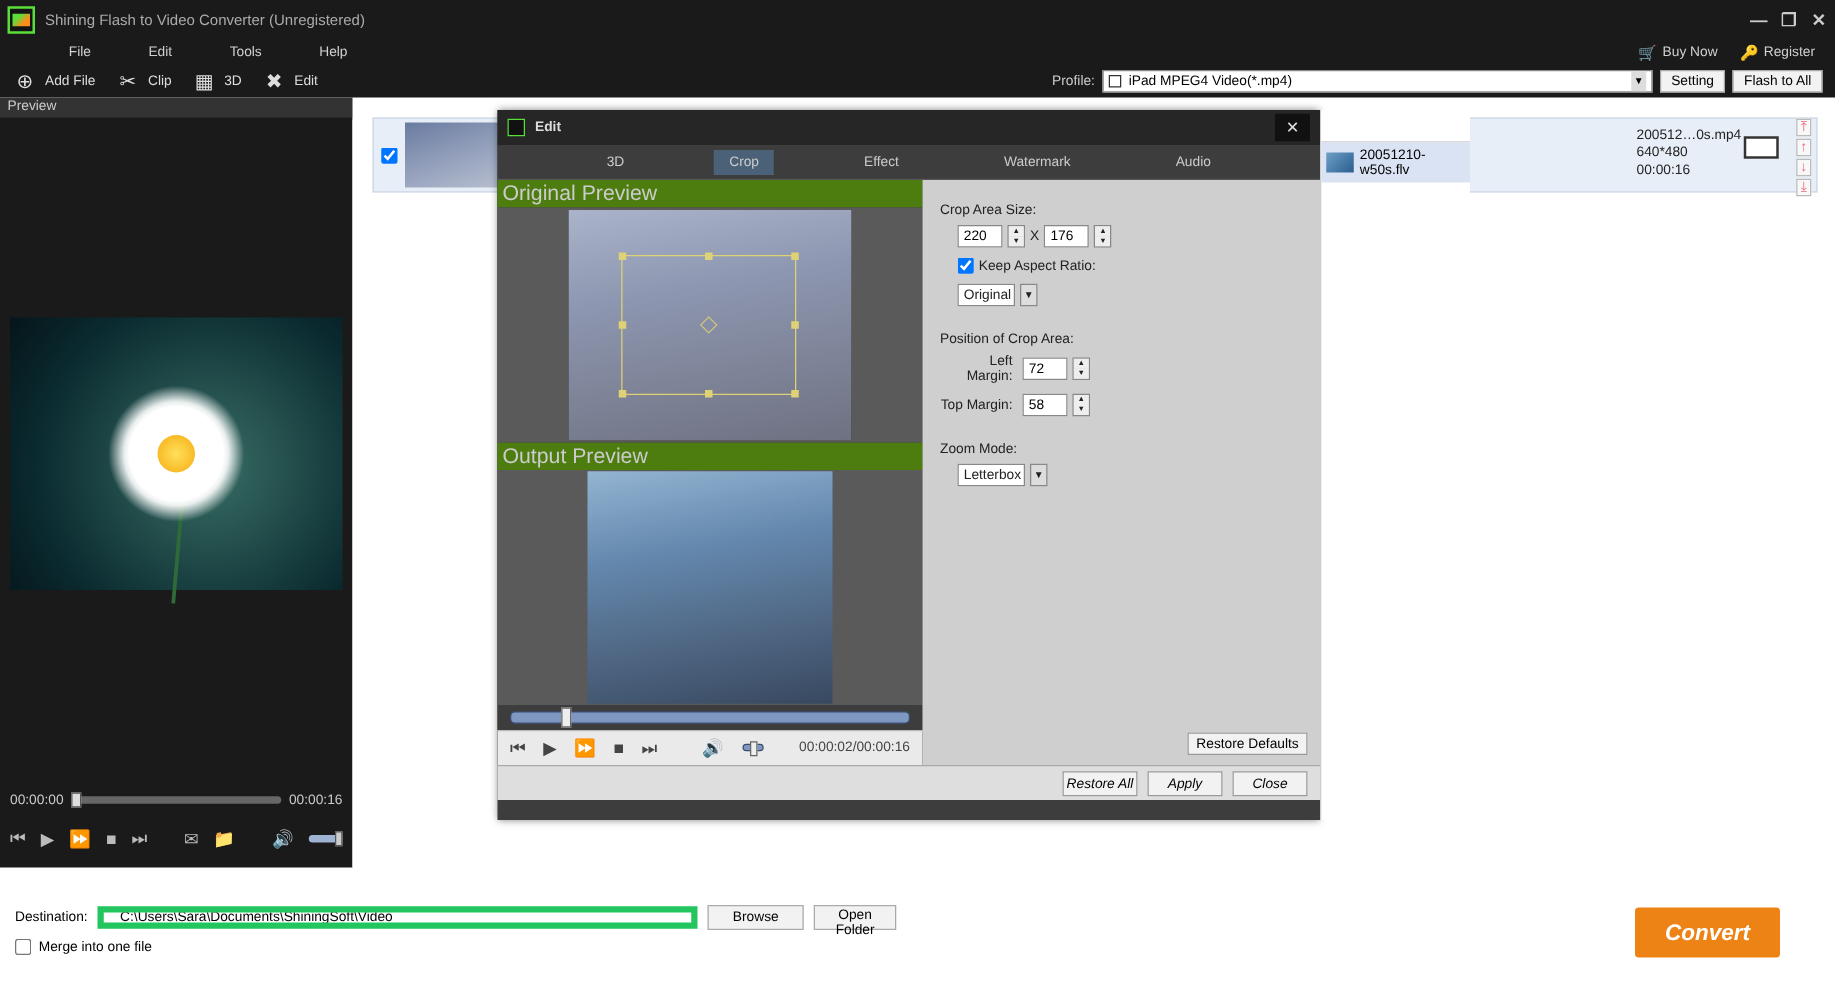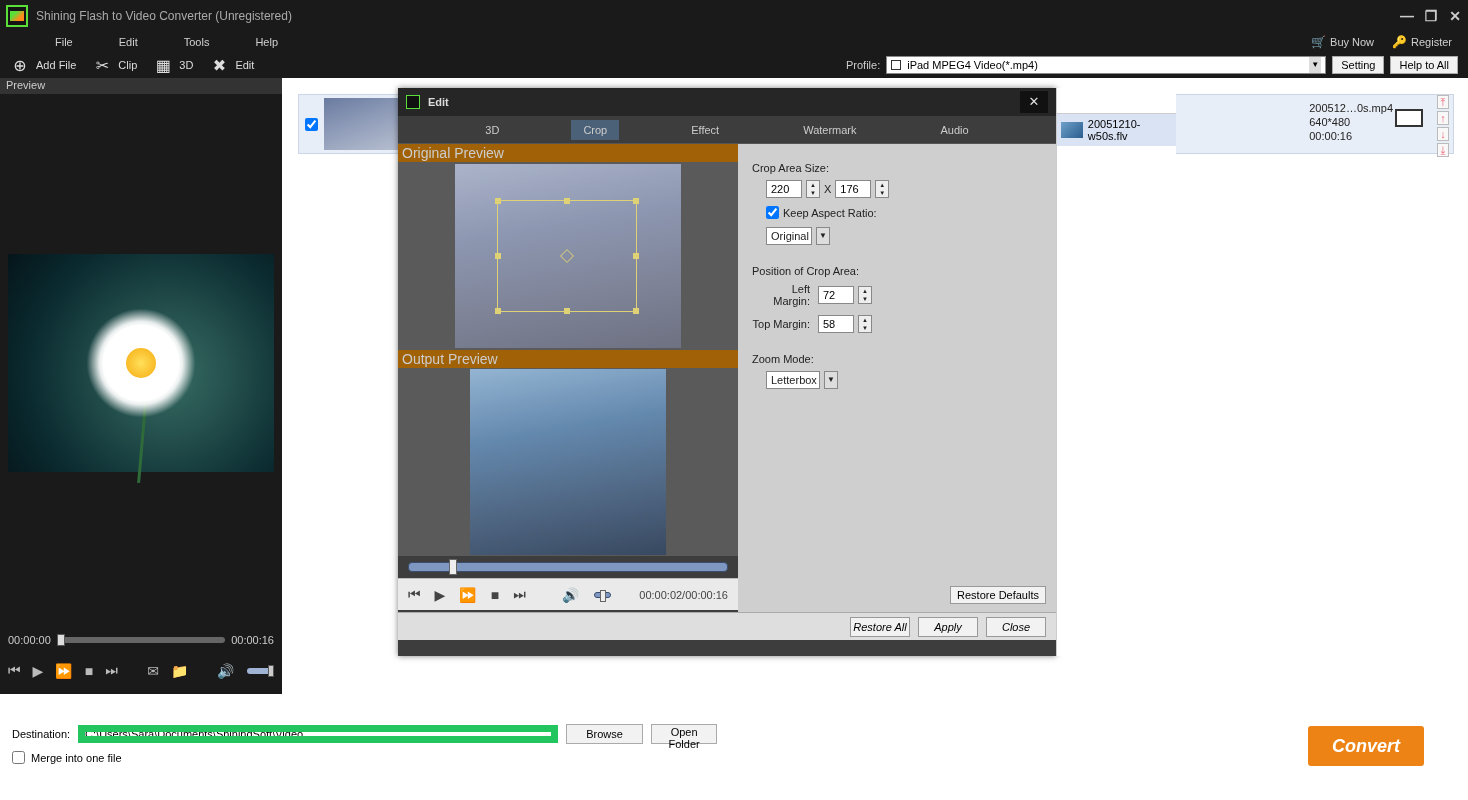--- a/index.html
+++ b/index.html
@@ -67,21 +67,21 @@
 .dlg-title { background: #262626; height: 28px; display: flex; align-items: center; padding: 0 8px; color: #ddd; }
 .dlg-title .app-icon-s { width: 14px; height: 14px; background: #111; border: 1px solid #5ade3a; margin-right: 8px; }
 .dlg-close { margin-left: auto; width: 28px; height: 22px; background: #111; color: #ddd; text-align: center; line-height: 22px; cursor: pointer; font-size: 13px; }
 
 .dlg-tabs { background: #3d3d3d; height: 28px; display: flex; justify-content: center; gap: 60px; align-items: center; color: #ccc; border-bottom: 1px solid #555; }
 .dlg-tab { cursor: pointer; padding: 4px 12px; }
 .dlg-tab.active { background: #4b6178; }
 
 .dlg-body { display: flex; height: 468px; }
 .dlg-left { width: 340px; background: #3d3d3d; display: flex; flex-direction: column; }
-.sec-label { background: #a16207; color: #ccc; padding: 1px 4px; font-size: 14px; }
+.sec-label { background: #4d7c0f; color: #ccc; padding: 1px 4px; font-size: 17px; }
 .orig-preview { flex: 0 0 188px; background: #5a5a5a; display: flex; align-items: center; justify-content: center; position: relative; }
 .street-img { width: 226px; height: 184px; background: linear-gradient(170deg,#9aa8c5 0%,#6e7da0 35%,#565e78 70%,#3d4358 100%); position: relative; overflow: hidden; }
 .street-img.dim::after { content:""; position:absolute; inset:0; background:rgba(200,200,210,0.35); }
 .crop-box { position: absolute; border: 1px solid #ecd745; left: 42px; top: 36px; width: 140px; height: 112px; box-shadow: inset 0 0 0 999px rgba(0,0,0,0); }
 .crop-box .h { position: absolute; width: 6px; height: 6px; background: #ecd745; }
 .crop-box .h.tl{left:-3px;top:-3px}.crop-box .h.tr{right:-3px;top:-3px}.crop-box .h.bl{left:-3px;bottom:-3px}.crop-box .h.br{right:-3px;bottom:-3px}
 .crop-box .h.tc{left:50%;top:-3px;margin-left:-3px}.crop-box .h.bc{left:50%;bottom:-3px;margin-left:-3px}
 .crop-box .h.ml{left:-3px;top:50%;margin-top:-3px}.crop-box .h.mr{right:-3px;top:50%;margin-top:-3px}
 .crop-cross { position:absolute; left:50%; top:50%; width:10px; height:10px; margin:-5px; border-left:1px solid #ecd745; border-top:1px solid #ecd745; border-right:1px solid #ecd745; border-bottom:1px solid #ecd745; transform: rotate(45deg); opacity:0.8; }
 
@@ -111,21 +111,21 @@
 .dlg-btn { background: #f2f2f2; border: 1px solid #999; width: 60px; height: 20px; text-align: center; line-height: 18px; cursor: pointer; }
 
 
 .side-list { position: absolute; left: 1056px; top: 88px; width: 120px; height: 568px; background: #fff; z-index: 10; border-left: 1px solid #ccc; }
 .side-list-head { height: 26px; background: #fff; border-bottom: 1px solid #ccc; }
 .side-item { display: flex; align-items: center; gap: 5px; padding: 4px; background: #d9e3f4; }
 .side-thumb { width: 24px; height: 16px; background: linear-gradient(135deg,#6ea0c8,#2b5d8f); }
 
 
 .bottom-bar { position: absolute; left: 0; bottom: 26px; right: 0; padding: 4px 12px; display: flex; align-items: center; gap: 8px; }
-.dest-input { flex: 0 0 480px; height: 18px; border: 7px solid #22c55e; padding: 0 0; background: #fff; }
+.dest-input { flex: 0 0 480px; height: 18px; border: 5px solid #22c55e; padding: 0 13px; background: #fff; }
 .convert-btn { position: absolute; right: 44px; bottom: 34px; width: 116px; height: 40px; background: #ec8314; border-radius: 3px; color: #fff; font-size: 18px; font-weight: bold; text-align: center; line-height: 40px; font-style: italic; cursor: pointer; }
 .merge-row { position: absolute; left: 12px; bottom: 36px; display: flex; align-items: center; gap: 6px; }
 
 </style>
 </head>
 <body>
 
 <div class="titlebar">
   <div class="app-icon">
       <div class="app-icon-inner"></div>
@@ -173,21 +173,21 @@
       <span>Edit</span>
     </div>
   <div class="toolbar-right">
     <span class="profile-label">Profile:</span>
     <div class="profile-select">
       <span class="sq"></span>
       <span>iPad MPEG4 Video(*.mp4)</span>
       <span class="caret">▼</span>
     </div>
     <button class="small-btn">Setting</button>
-    <button class="small-btn">Help to All</button>
+    <button class="small-btn">Flash to All</button>
   </div>
 </div>
 
 <div class="preview-header">Preview</div>
 
 <div class="left-panel">
   <div class="preview-image-wrap">
     <div class="daisy">
       <div class="stem"></div>
       <div class="petals"></div>

